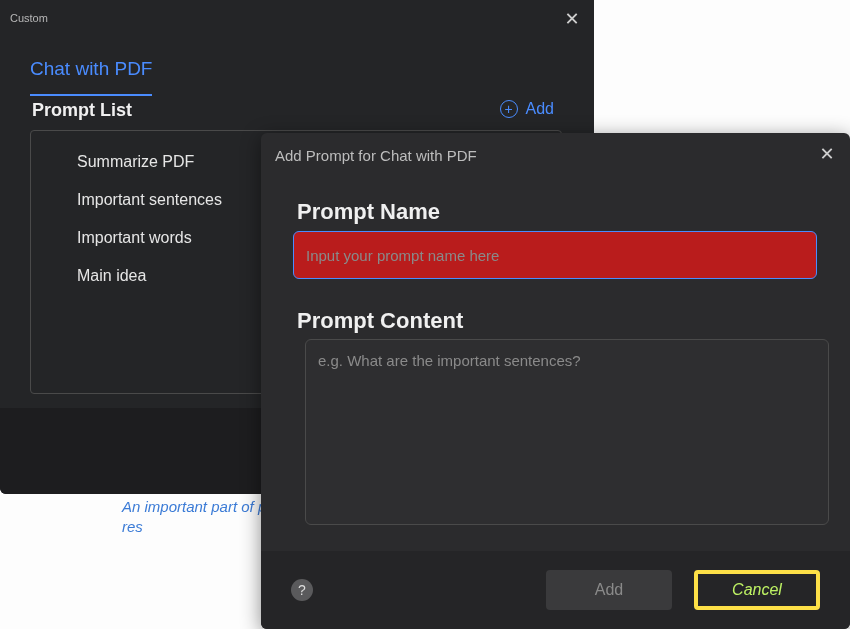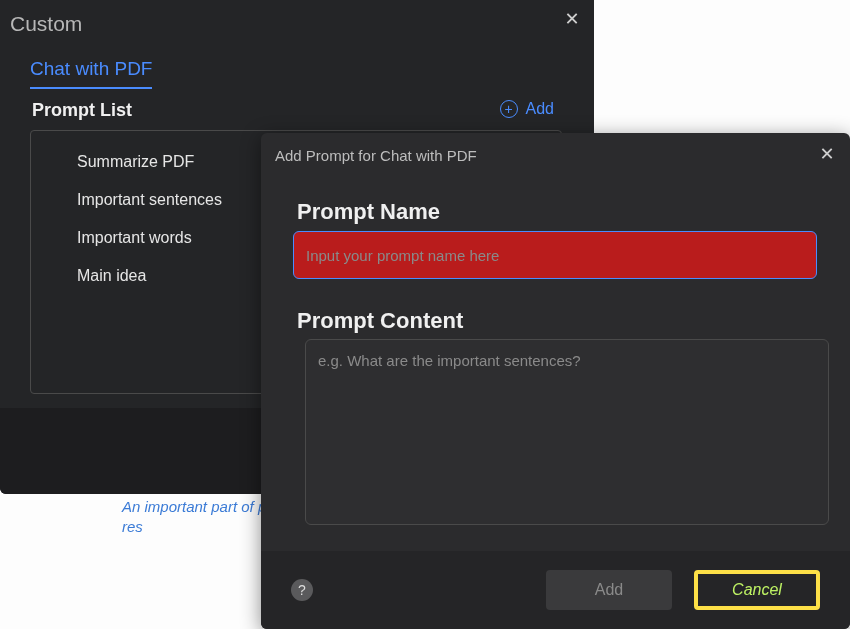--- a/index.html
+++ b/index.html
@@ -41,21 +41,21 @@
     width: 594px;
     height: 494px;
     background: #242527;
     border-radius: 0 0 6px 6px;
   }
   .panel-main-title {
     position: absolute;
     left: 10px;
     top: 12px;
     color: #b7b7b7;
-    font-size: 21px;
+    font-size: 11px;
   }
   .panel-main-close {
     position: absolute;
     right: 12px;
     top: 10px;
     color: #cfcfcf;
     font-size: 18px;
     cursor: pointer;
     width: 20px; height: 20px;
     text-align: center;
@@ -65,21 +65,21 @@
   .tabs {
     position: absolute;
     left: 30px;
     top: 58px;
     display: flex;
     gap: 34px;
   }
   .tab {
     font-size: 19px;
     color: #e6e6e6;
-    padding-bottom: 7px;
+    padding-bottom: 14px;
     cursor: pointer;
     font-weight: 500;
   }
   .tab.active {
     color: #4a8cff;
     border-bottom: 2px solid #4a8cff;
   }
 
   .section-label {
     position: absolute;

